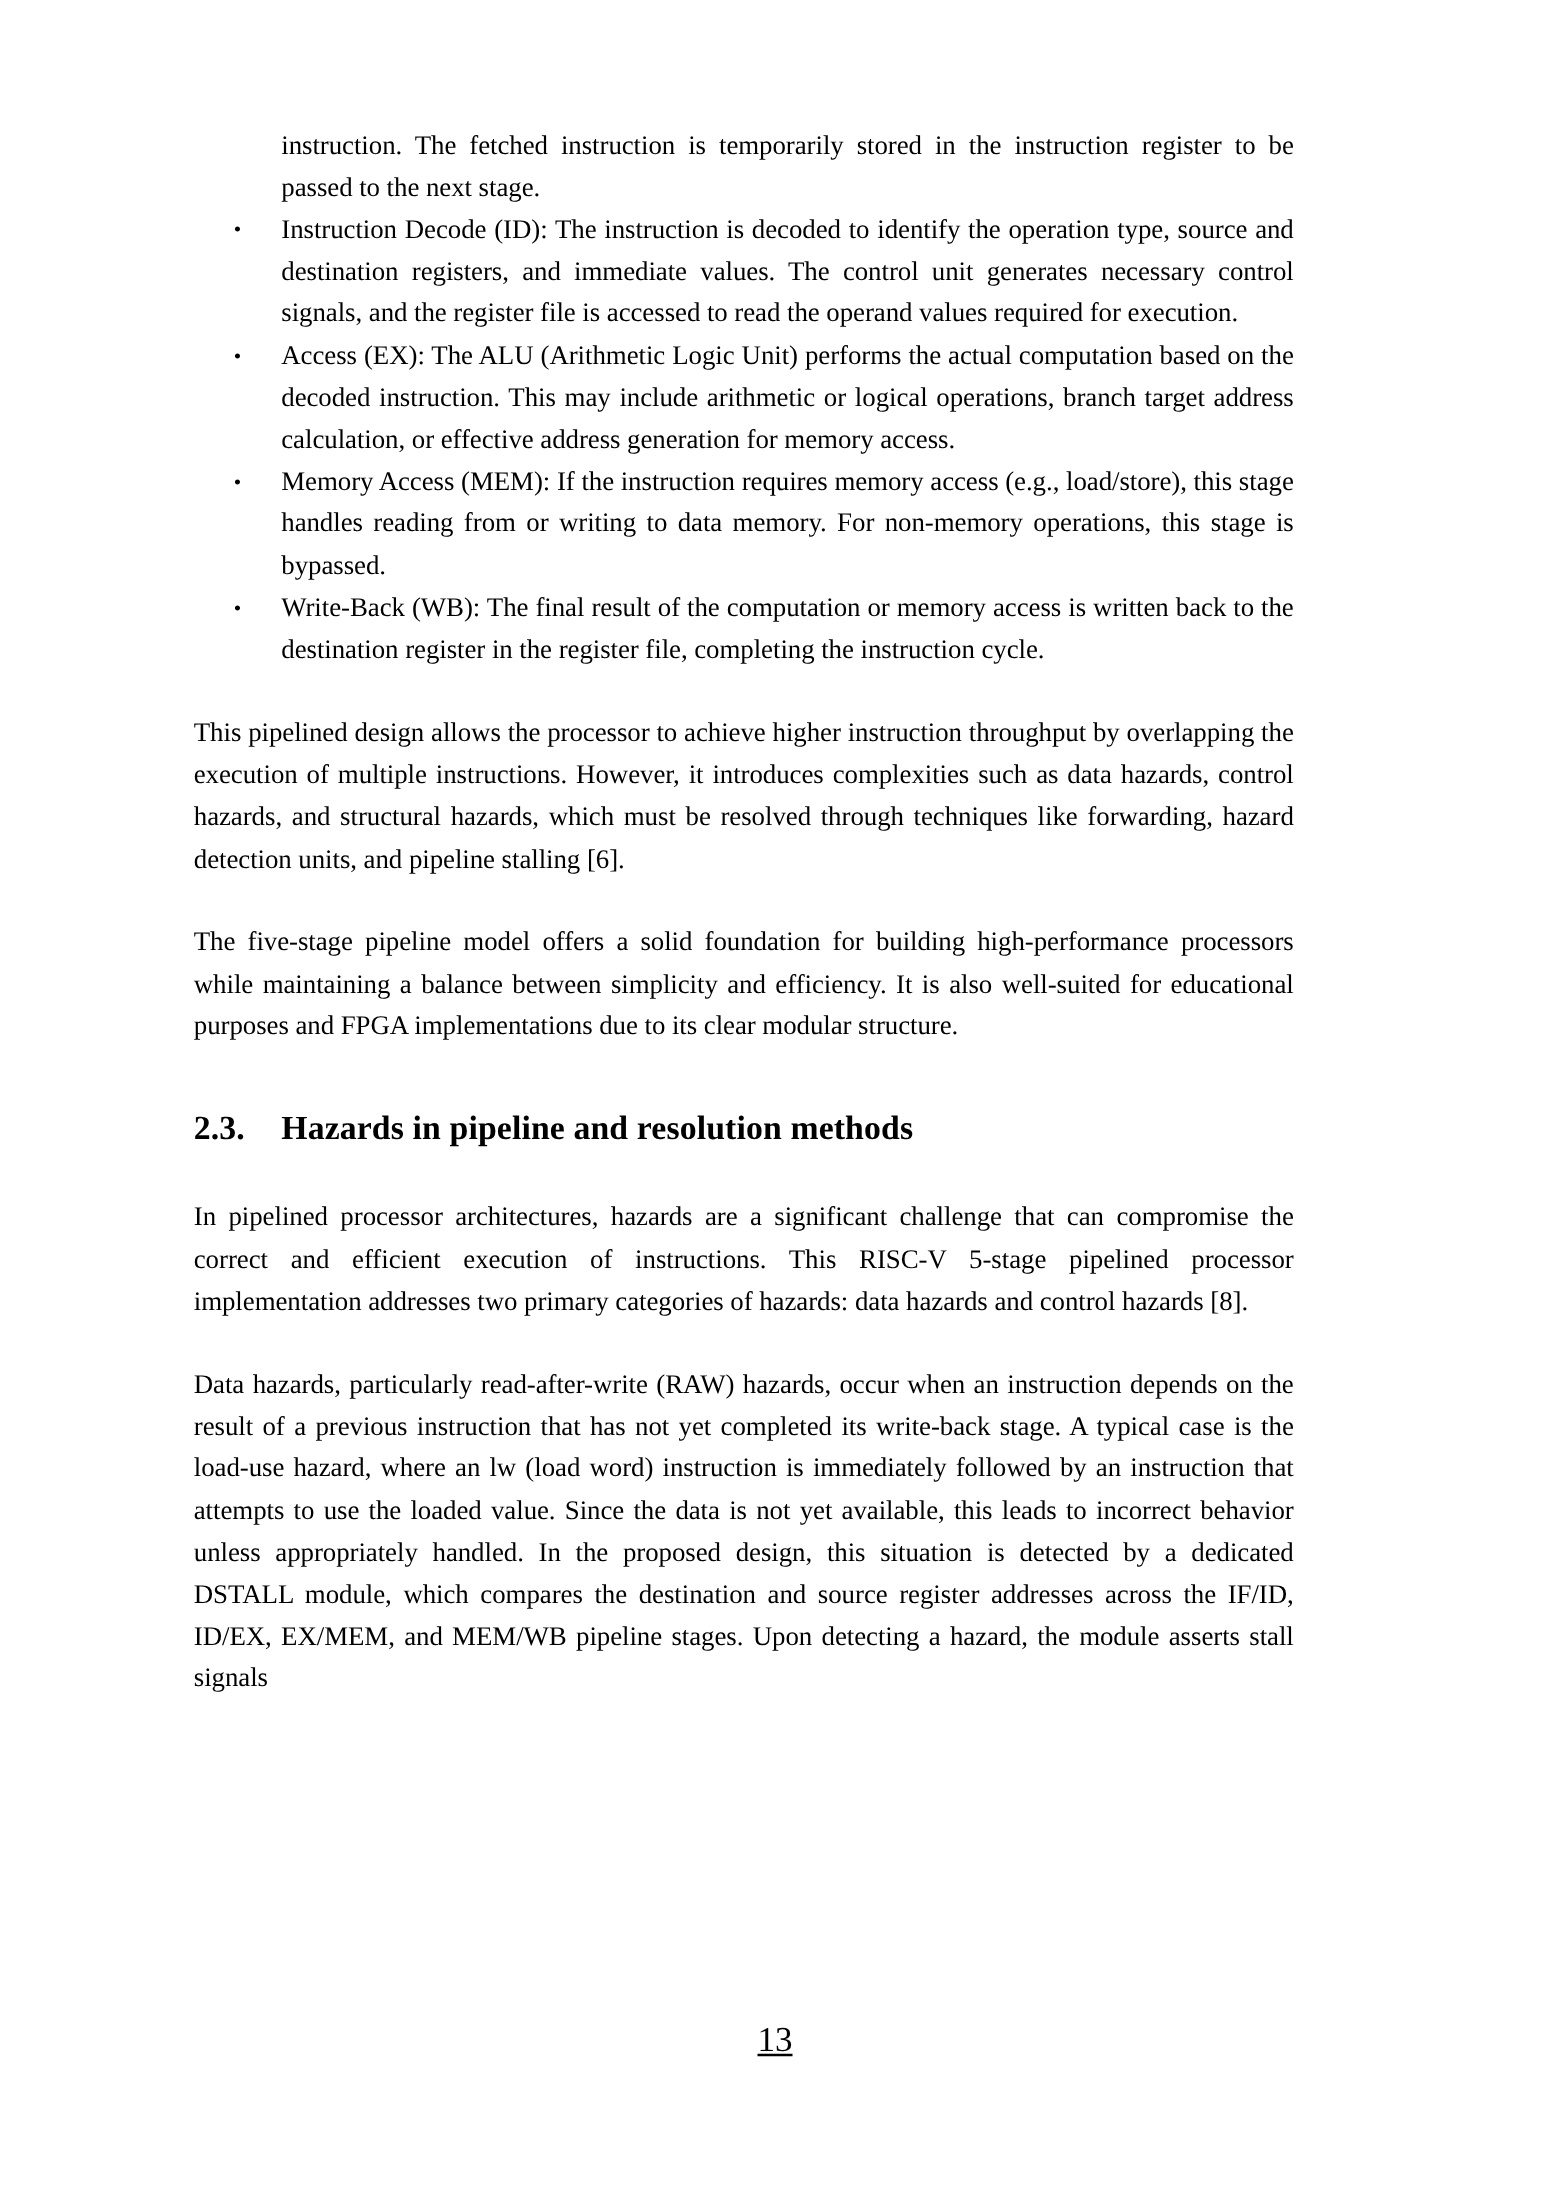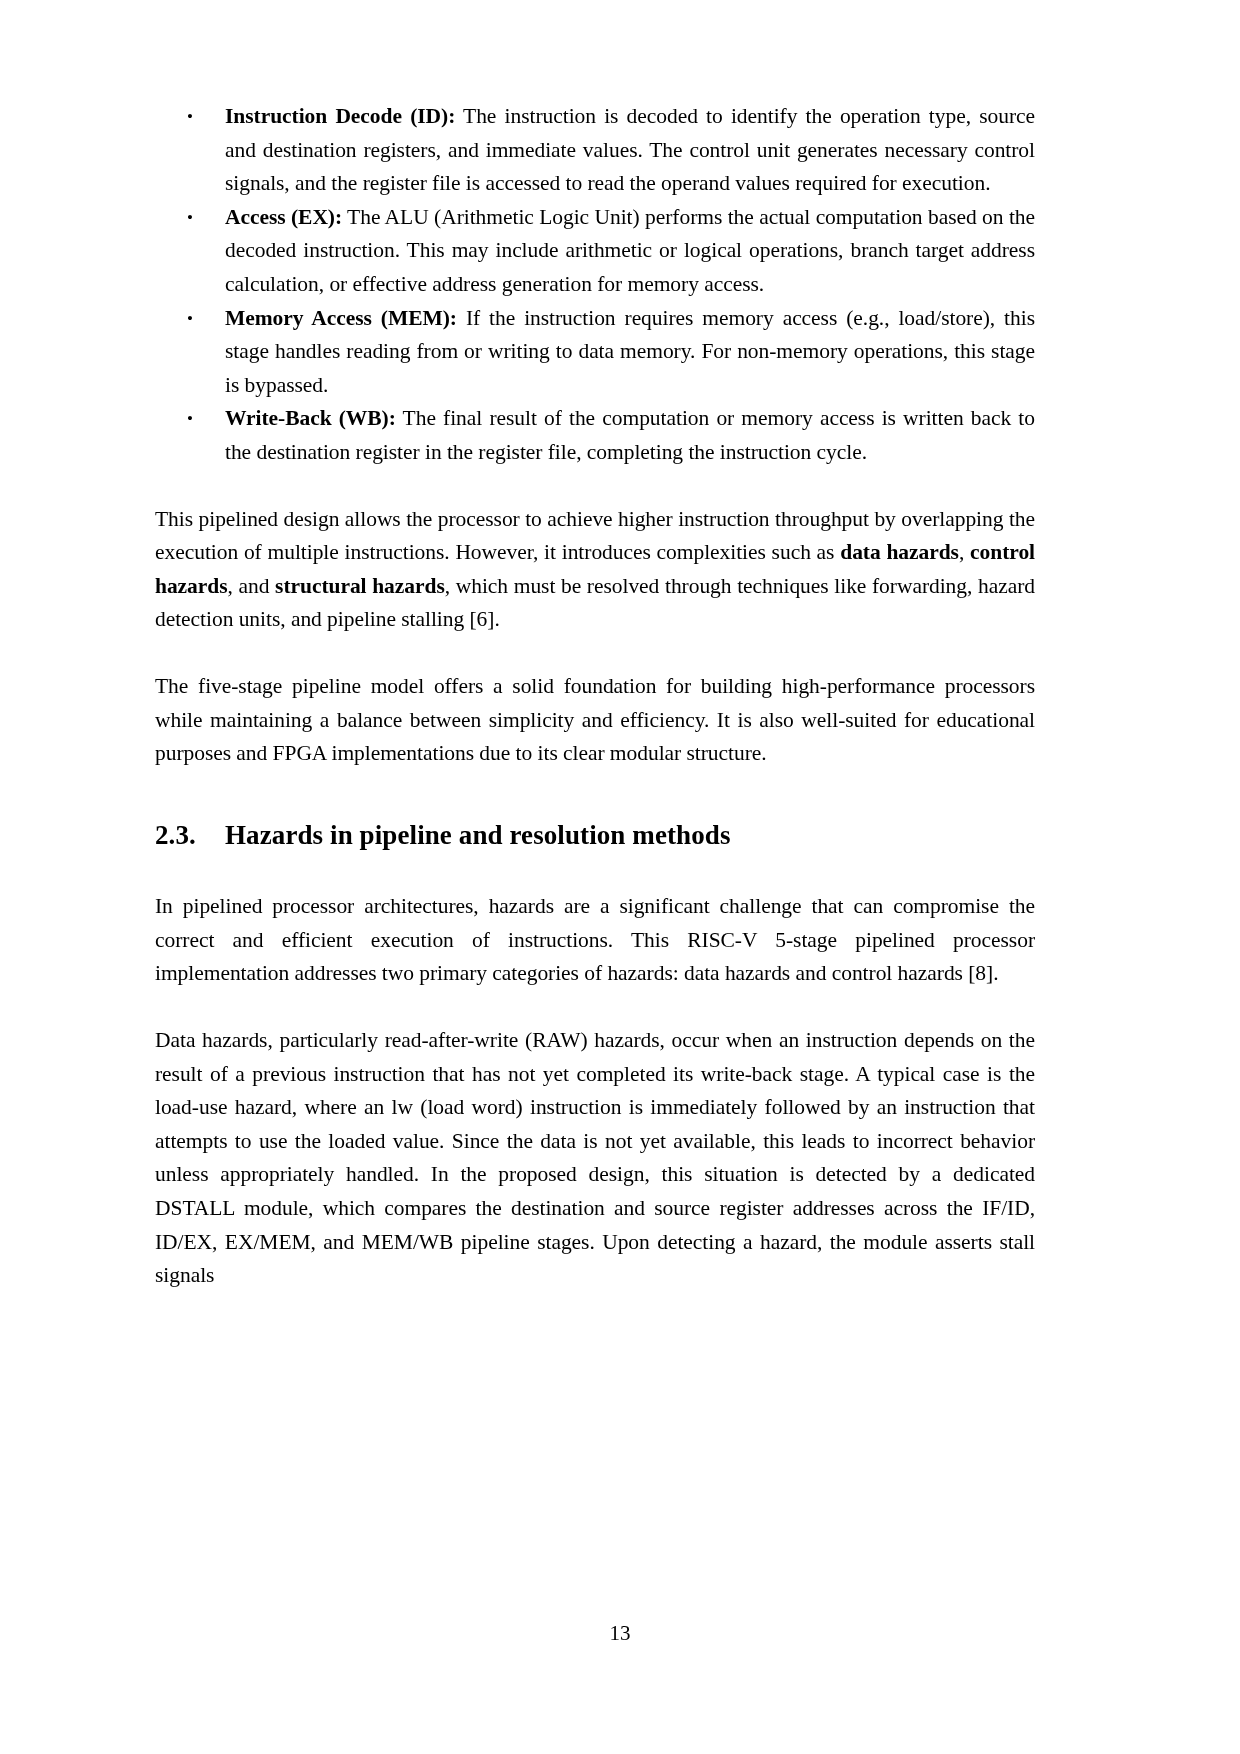--- a/index.html
+++ b/index.html
@@ -69,21 +69,21 @@
   }
   ul.bullets > li .bullet-mark {
     position: absolute;
     left: -38px;
     top: 0;
     font-size: 17px;
     line-height: 33.6px;
     color: #000;
   }
   .b {
-    font-weight: bold;
+    font-weight: normal;
   }
   h3.section-heading {
     margin: 0;
     font-size: 27px;
     line-height: 33.6px;
     font-weight: bold;
     letter-spacing: 0.1px;
   }
   h3.section-heading .num {
     display: inline-block;
@@ -91,32 +91,34 @@
   }
   .heading-gap-before { height: 48px; }
   .heading-gap-after  { height: 38px; }
 
   .page-number {
     position: absolute;
     left: 0;
     top: 1620px;
     width: 1240px;
     text-align: center;
-    font-size: 21px;
+    font-size: 28px;
     line-height: 26px;
     font-family: "Liberation Serif", "DejaVu Serif", serif;
+    text-decoration: underline;
   }
 </style>
 </head>
 <body>
 
 <div class="page">
 
   <div class="content">
 
+    <p class="cont-text">instruction. The fetched instruction is temporarily stored in the instruction register to be passed to the next stage.</p>
 
     <ul class="bullets">
       <li>
         <span class="bullet-mark">•</span><span class="b">Instruction Decode (ID):</span><span> The instruction is decoded to identify the operation type, source and destination registers, and immediate values. The control unit generates necessary control signals, and the register file is accessed to read the operand values required for execution.</span>
       </li>
       <li>
         <span class="bullet-mark">•</span><span class="b">Access (EX):</span><span> The ALU (Arithmetic Logic Unit) performs the actual computation based on the decoded instruction. This may include arithmetic or logical operations, branch target address calculation, or effective address generation for memory access.</span>
       </li>
       <li>
         <span class="bullet-mark">•</span><span class="b">Memory Access (MEM):</span><span> If the instruction requires memory access (e.g., load/store), this stage handles reading from or writing to data memory. For non-memory operations, this stage is bypassed.</span>

